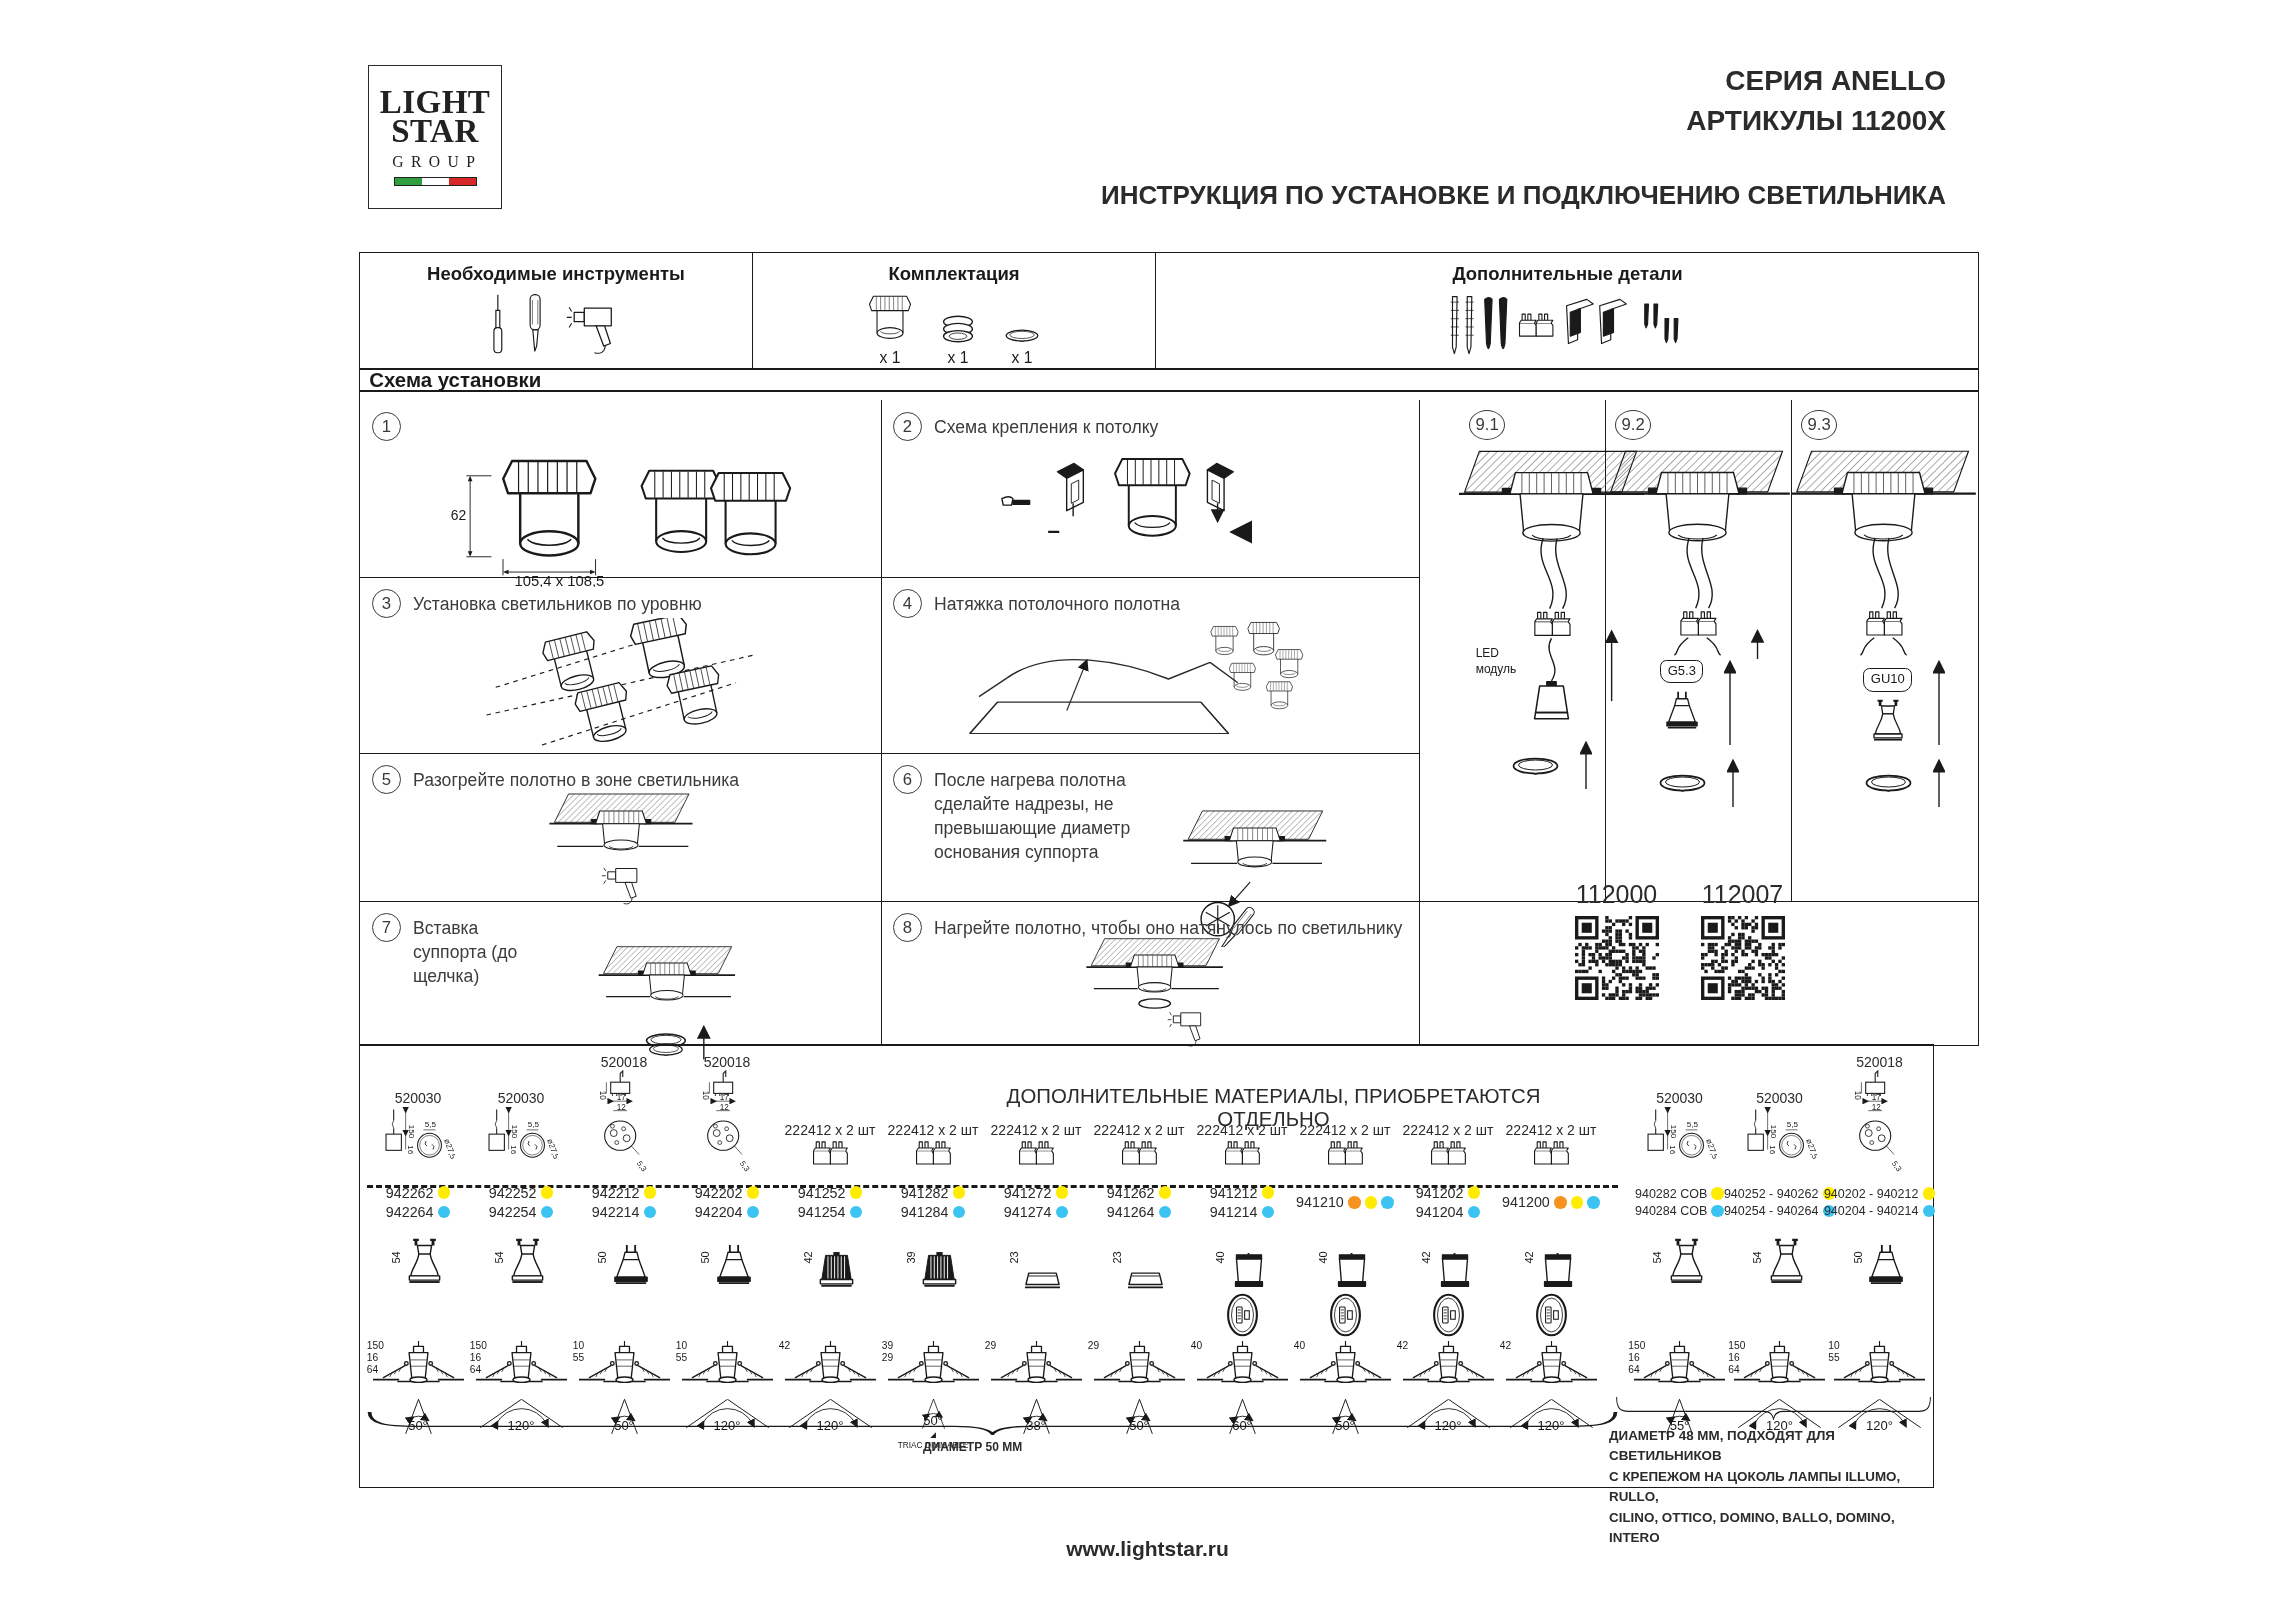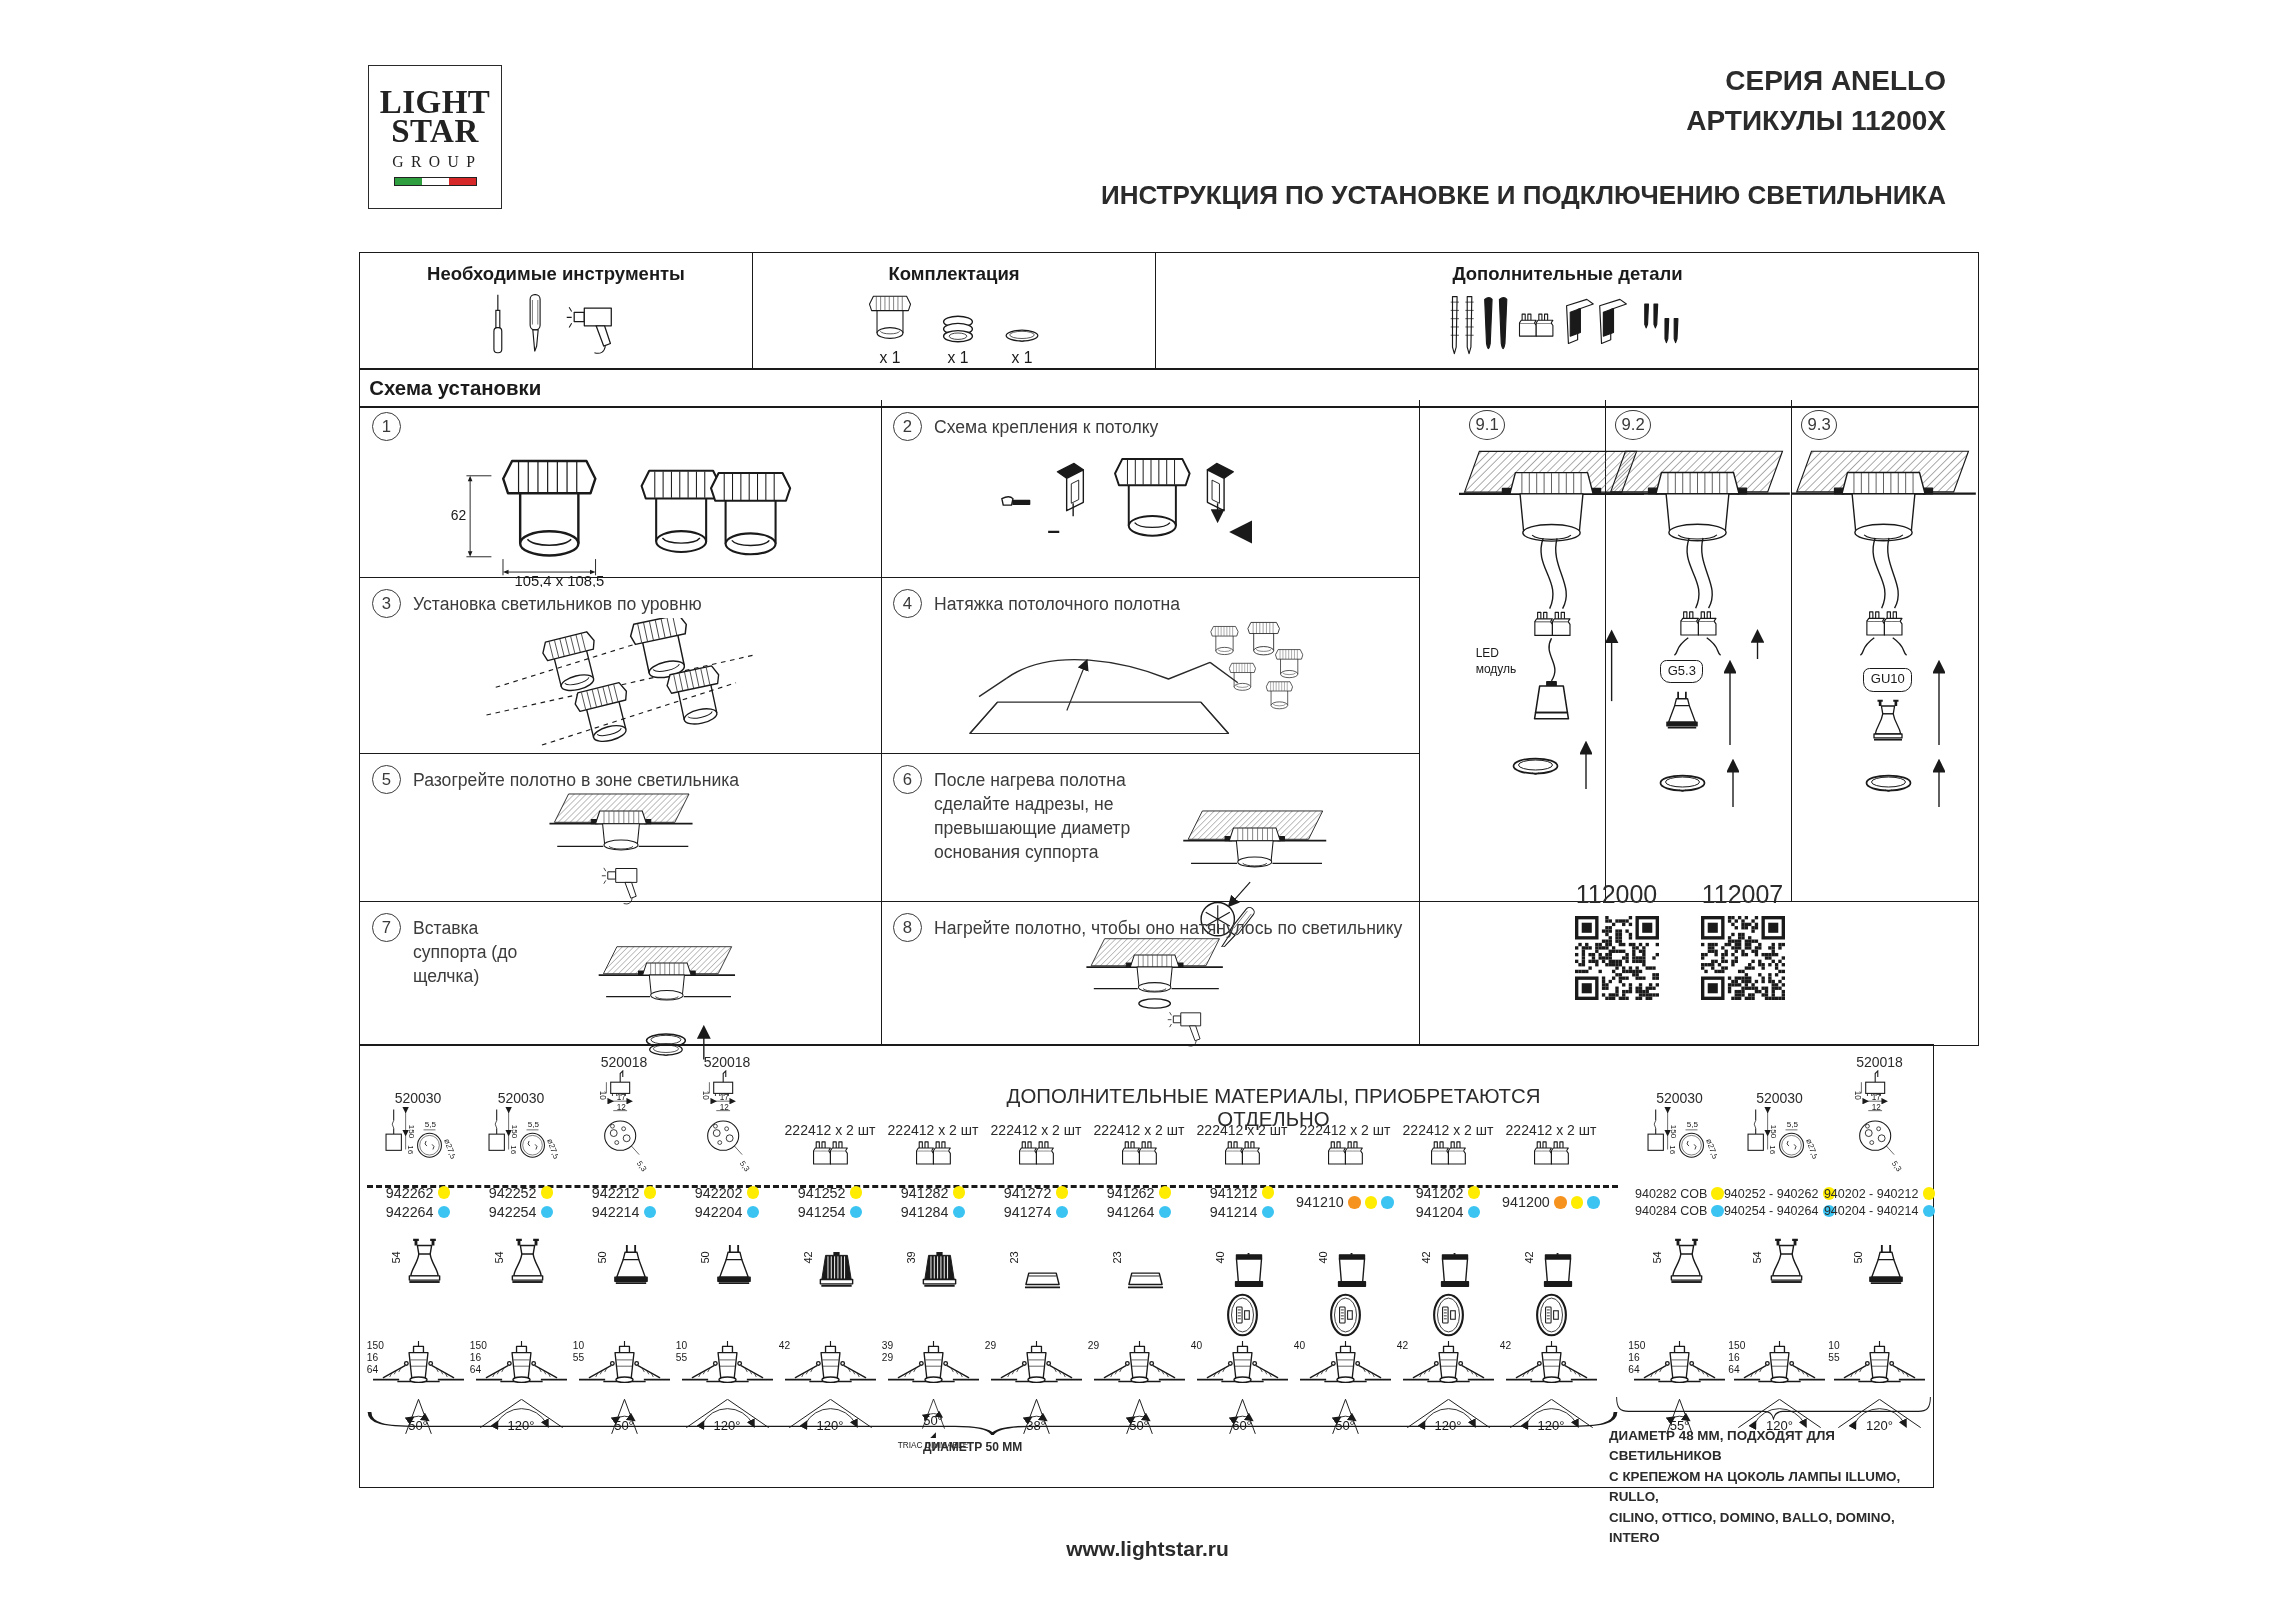--- a/index.html
+++ b/index.html
@@ -23,21 +23,21 @@
   .hdr-series{top:65px;font-size:28px;}
   .hdr-articles{top:105px;font-size:28px;}
   .hdr-title{top:180px;font-size:26px;letter-spacing:0px;text-align:right;}
 
   
   .grid{position:absolute;left:359px;top:252px;width:1618px;height:792px;border:1.9px solid #1a1a1a;}
   .cell{position:absolute;box-sizing:border-box;}
   .vline{position:absolute;width:0;border-left:1.4px solid #1a1a1a;}
   .hline{position:absolute;height:0;border-top:1.4px solid #1a1a1a;}
   .row1-title{font-weight:bold;font-size:18.5px;text-align:center;padding-top:10.2px;}
-  .scheme-bar{position:absolute;left:0;top:115px;width:100%;height:40px;border-top:2.3px solid #1a1a1a;
+  .scheme-bar{position:absolute;left:0;top:115px;width:100%;height:24px;border-top:2.3px solid #1a1a1a;
               border-bottom:2.3px solid #1a1a1a;box-sizing:border-box;display:flex;align-items:center;}
   .scheme-bar div{font-weight:bold;font-size:20.4px;padding-left:9.3px;}
 
   .kit-items{display:flex;justify-content:center;align-items:flex-end;gap:26px;margin-top:4.6px;}
   .kit-item{display:flex;flex-direction:column;align-items:center;gap:4.6px;}
   .kit-count{font-size:15.7px;}
   .tools-draw{display:flex;justify-content:center;align-items:flex-end;gap:18.5px;margin-top:3.7px;}
   .extra-draw{display:flex;justify-content:center;align-items:center;margin-top:6.5px;}
 
   

